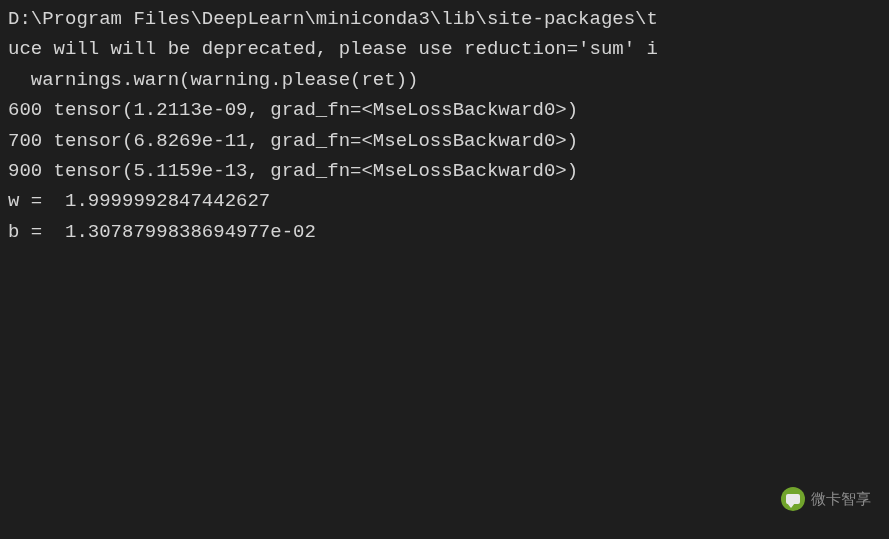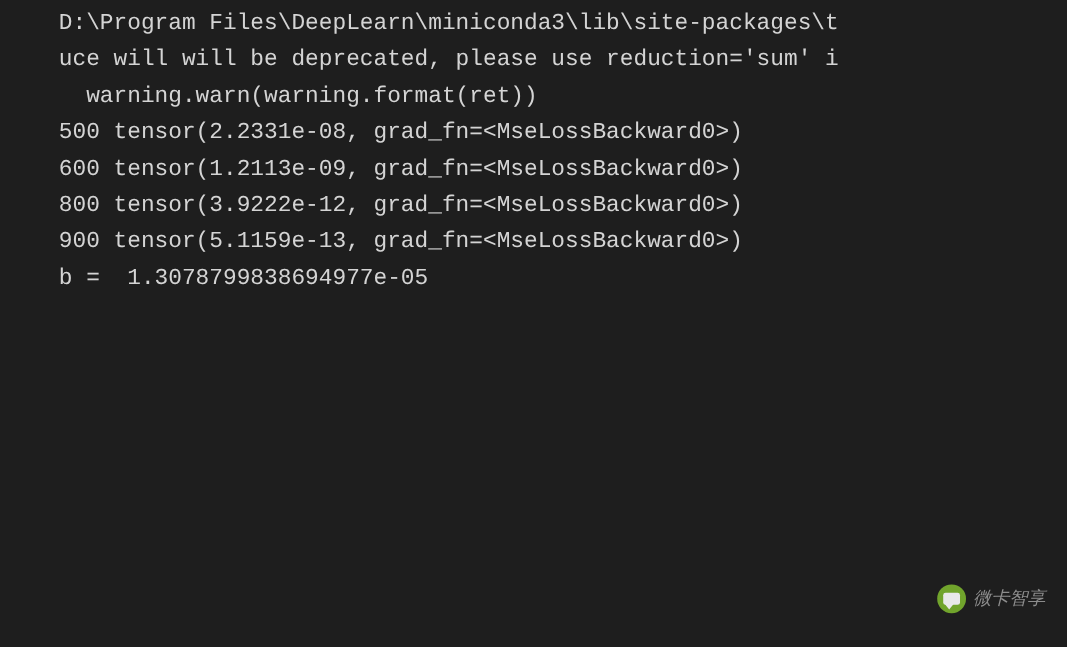--- a/index.html
+++ b/index.html
@@ -15,31 +15,29 @@
       line-height: 1.6;
       padding: 4px 8px;
       width: 889px;
       height: 539px;
       overflow: hidden;
       position: relative;
     }
     .terminal-line {
       white-space: pre;
       display: block;
-      margin-left: 41px;
     }
     .watermark {
       position: absolute;
       right: 18px;
       bottom: 28px;
       display: flex;
       align-items: center;
       gap: 6px;
       opacity: 0.9;
-      font-style: italic;
     }
     .watermark-icon {
       width: 24px;
       height: 24px;
       background-color: #7bb32e;
       border-radius: 50%;
       display: flex;
       align-items: center;
       justify-content: center;
       position: relative;
@@ -68,24 +66,24 @@
       font-size: 15px;
       font-family: "Microsoft YaHei", sans-serif;
     }
   </style>
 </head>
 <body>
 
 <div>
   <span class="terminal-line">D:\Program Files\DeepLearn\miniconda3\lib\site-packages\t</span>
   <span class="terminal-line">uce will will be deprecated, please use reduction='sum' i</span>
-  <span class="terminal-line">  warning.warn(warning.format(ret))</span>
-  <span class="terminal-line">500 tensor(2.2331e-08, grad_fn=&lt;MseLossBackward0&gt;)</span>
+  <span class="terminal-line">  warnings.warn(warning.please(ret))</span>
   <span class="terminal-line">600 tensor(1.2113e-09, grad_fn=&lt;MseLossBackward0&gt;)</span>
-  <span class="terminal-line">800 tensor(3.9222e-12, grad_fn=&lt;MseLossBackward0&gt;)</span>
+  <span class="terminal-line">700 tensor(6.8269e-11, grad_fn=&lt;MseLossBackward0&gt;)</span>
   <span class="terminal-line">900 tensor(5.1159e-13, grad_fn=&lt;MseLossBackward0&gt;)</span>
-  <span class="terminal-line">b =  1.3078799838694977e-05</span>
+  <span class="terminal-line">w =  1.9999992847442627</span>
+  <span class="terminal-line">b =  1.3078799838694977e-02</span>
 </div>
 
 <div class="watermark">
   <span class="watermark-icon"></span>
   <span class="watermark-text">微卡智享</span>
 </div>
 
 </body></html>

